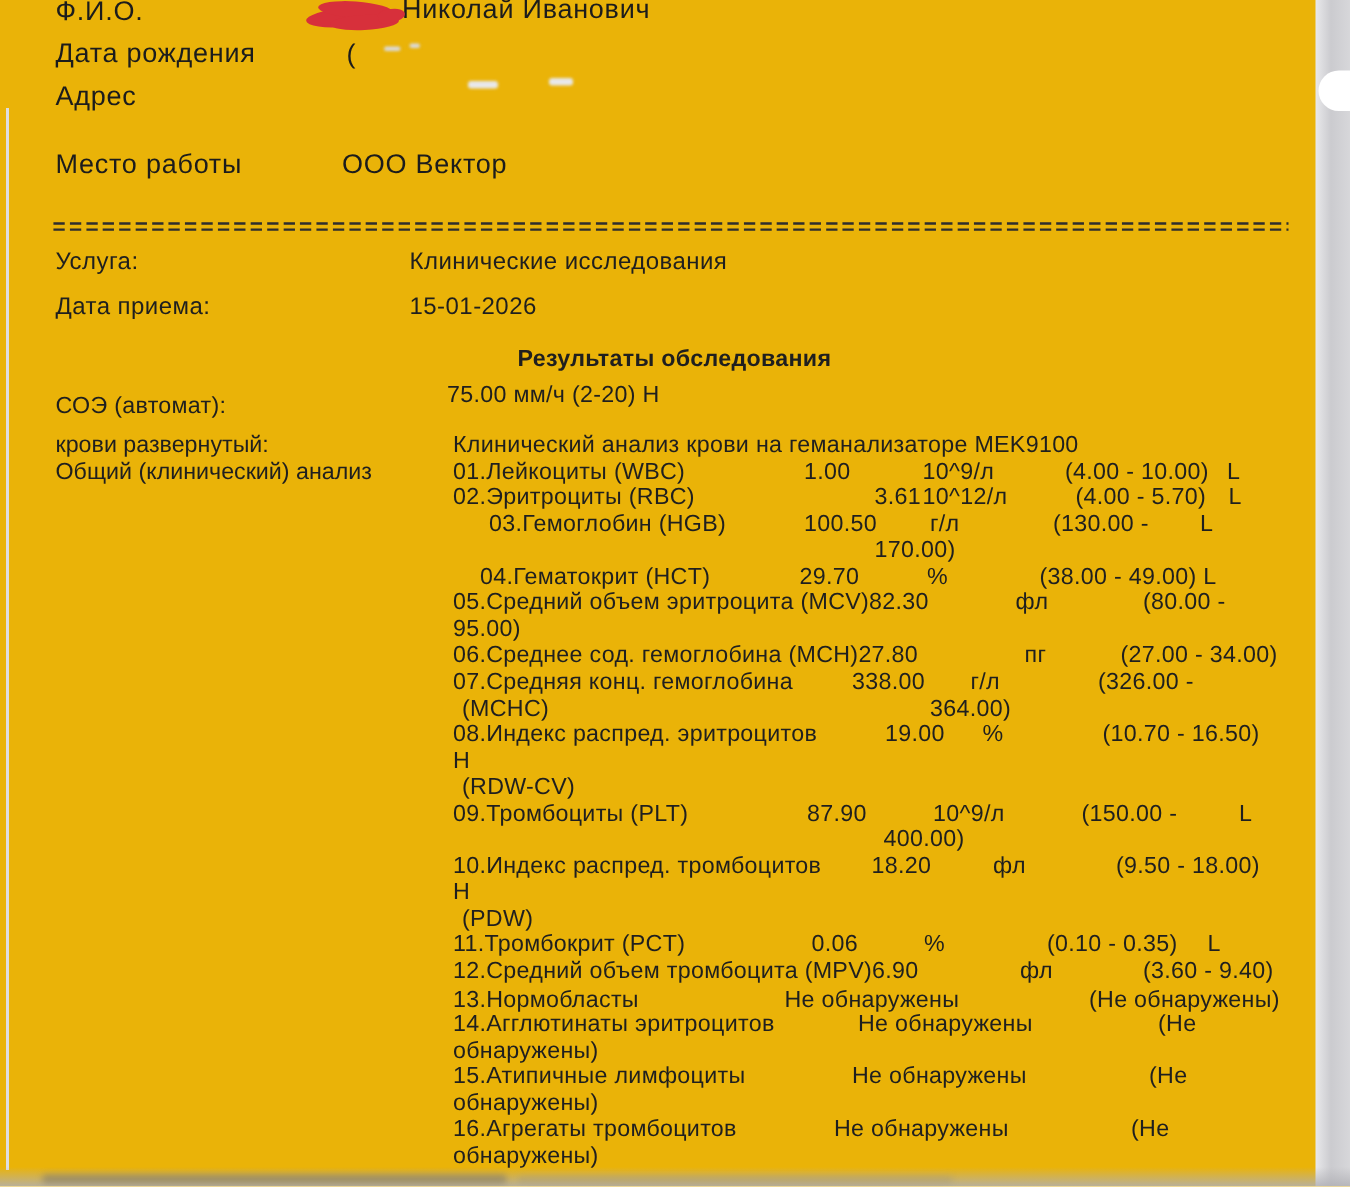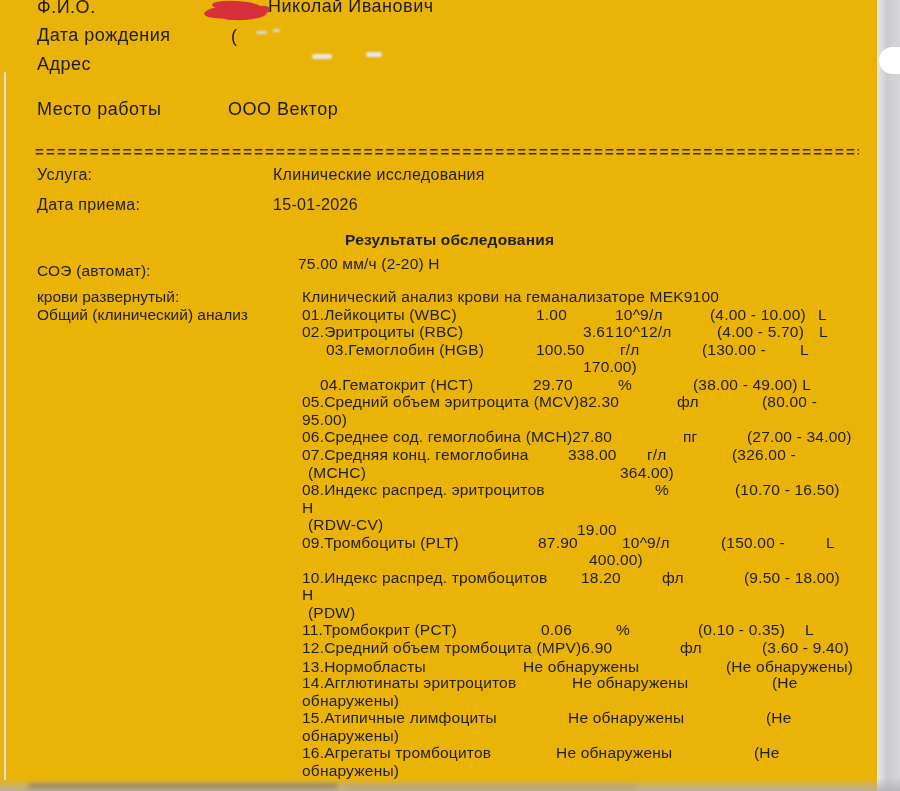--- a/index.html
+++ b/index.html
@@ -163,21 +163,21 @@
         <span style="left: 266px;">338.00</span>
         <span style="left: 345px;">г/л</span>
         <span style="left: 430px;">(326.00 -</span>
       </div>
       <div class="rline" style="top: 175.5px;">
         <span style="left: 6px;">(MCHC)</span>
         <span style="left: 318px;">364.00)</span>
       </div>
       <div class="rline" style="top: 193.05px;">
         <span style="left: 0px;">08.Индекс распред. эритроцитов</span>
-        <span style="left: 275px; margin-top: 40px;">19.00</span>
+        <span style="left: 288px;">19.00</span>
         <span style="left: 353px;">%</span>
         <span style="left: 433px;">(10.70 - 16.50)</span>
       </div>
       <div class="rline" style="top: 210.6px;">
         <span style="left: 0px;">Н</span>
       </div>
       <div class="rline" style="top: 228.15px;">
         <span style="left: 6px;">(RDW-CV)</span>
       </div>
       <div class="rline" style="top: 245.7px;">

